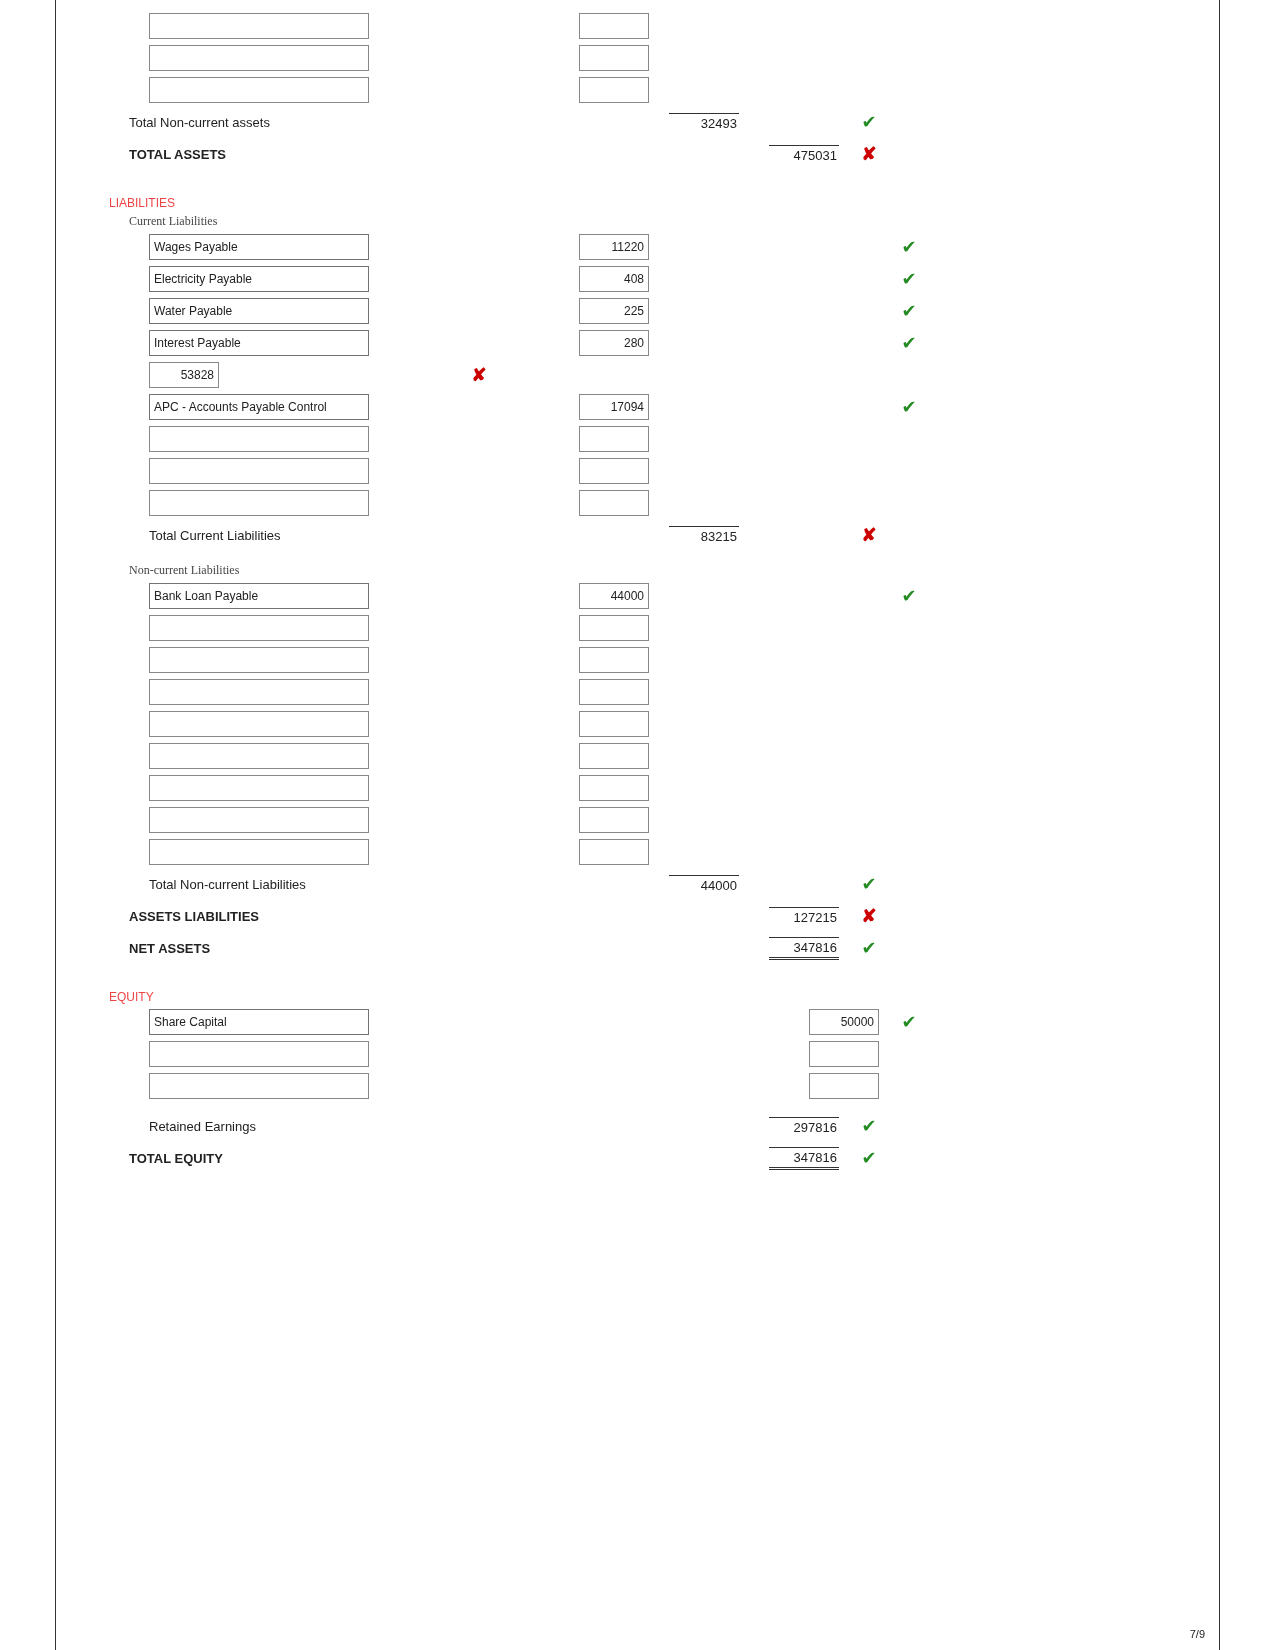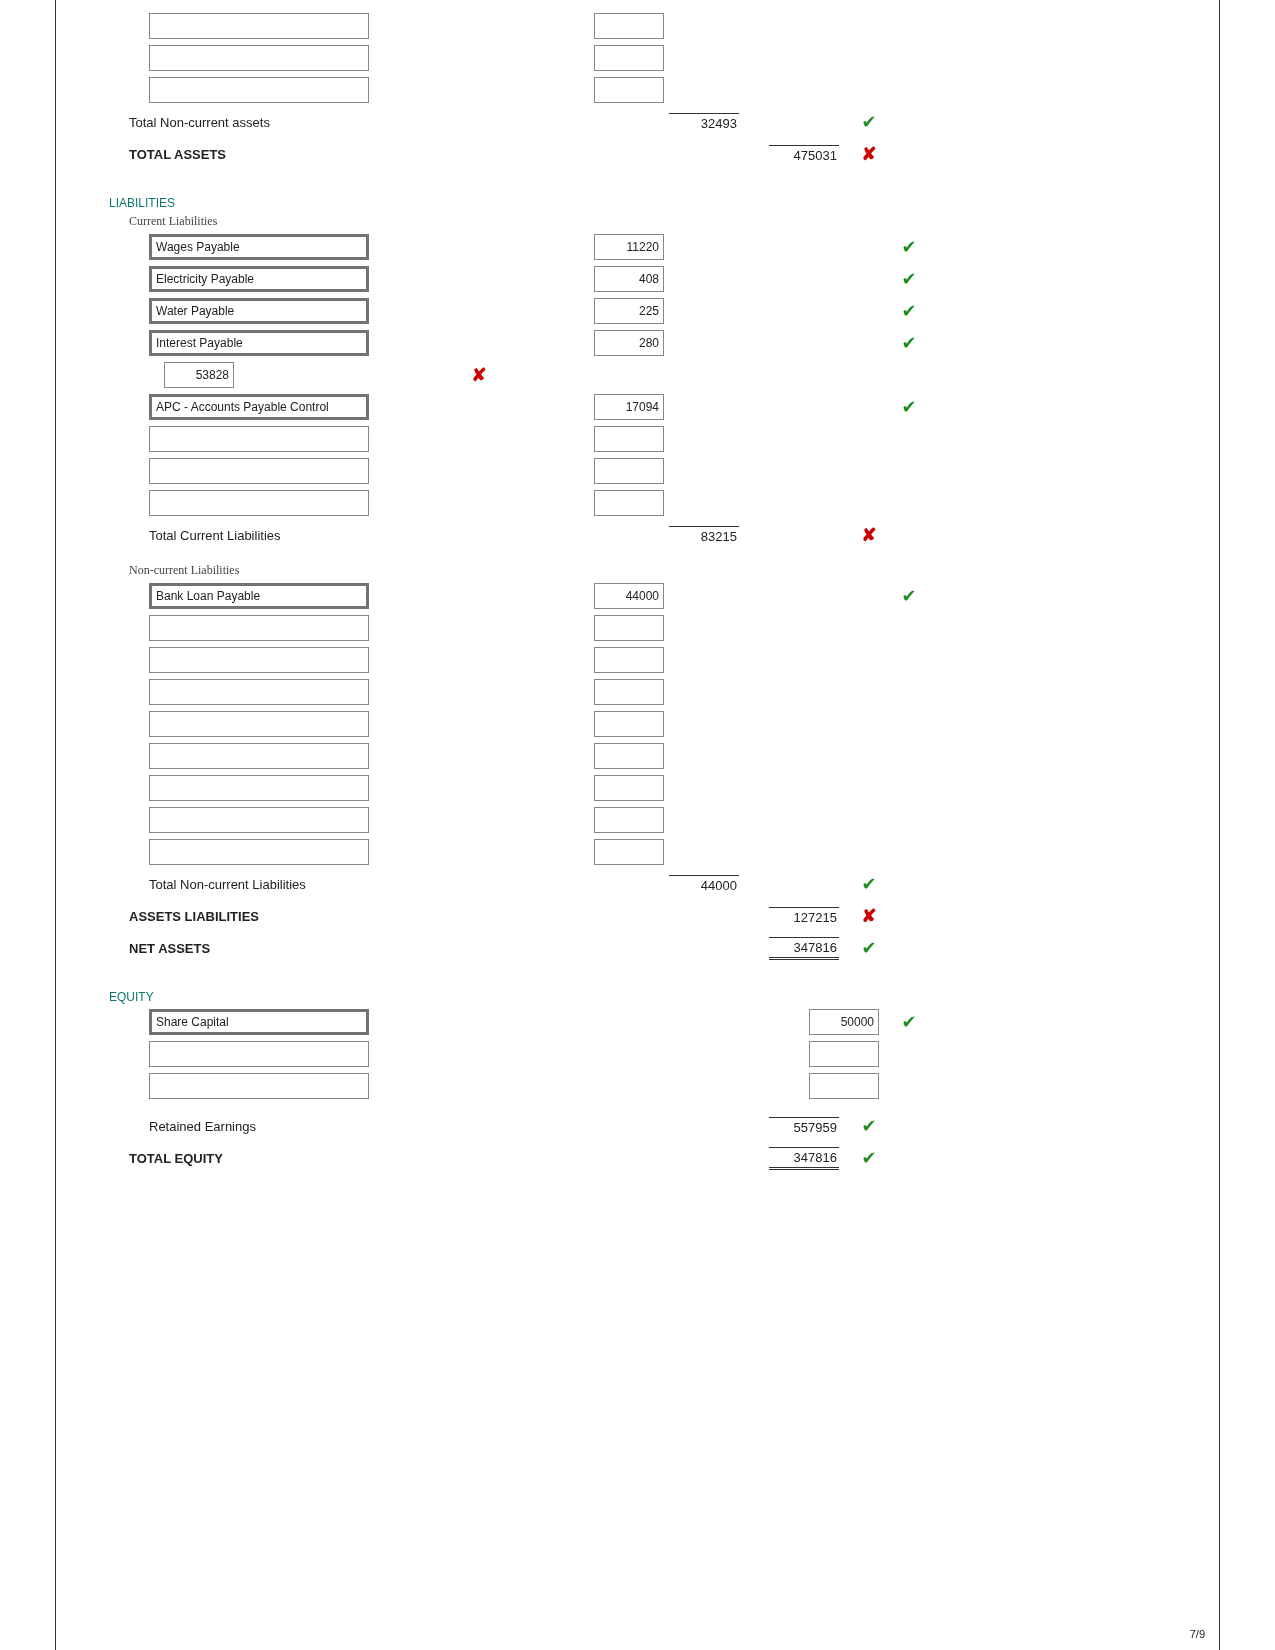--- a/index.html
+++ b/index.html
@@ -42,21 +42,21 @@
 
     .content {
       margin-left: 109px;
       margin-right: 80px;
       padding-top: 10px;
     }
 
     
     .section-label {
       font-size: 12px;
-      color: #0f766e;
+      color: #ef4444;
       margin-top: 10px;
       margin-bottom: 2px;
       padding-left: 0;
     }
 
     .subsection-label {
       font-size: 12px;
       color: #444;
       margin-top: 4px;
       margin-bottom: 2px;
@@ -78,35 +78,35 @@
     }
 
     
     .name-cell {
       flex: 0 0 430px;
       display: flex;
       align-items: center;
     }
 
     .name-box {
-      border: 3px solid #737373;
+      border: 1px solid #737373;
       width: 220px;
       height: 26px;
       padding: 2px 4px;
       font-size: 12px;
       display: flex;
       align-items: center;
       background: #fff;
     }
 
     
     .col1 {
       flex: 0 0 100px;
       display: flex;
-      justify-content: center;
+      justify-content: flex-start;
       align-items: center;
     }
 
     .col2 {
       flex: 0 0 100px;
       display: flex;
       justify-content: flex-end;
       align-items: center;
     }
 
@@ -621,21 +621,21 @@
       <div class="col4"></div>
     </div>
 
     <div class="spacer"></div>
 
     <div class="total-row">
       <div class="total-label total-label-indent">Retained Earnings</div>
       <div class="total-col1"></div>
       <div class="total-col2"></div>
       <div class="total-col3">
-        <span class="total-value">557959</span>
+        <span class="total-value">297816</span>
       </div>
       <div class="total-col4">
         <span class="check-green">✔</span>
       </div>
     </div>
 
     <div class="total-row">
       <div class="total-label" style="font-weight:bold;">TOTAL EQUITY</div>
       <div class="total-col1"></div>
       <div class="total-col2"></div>

